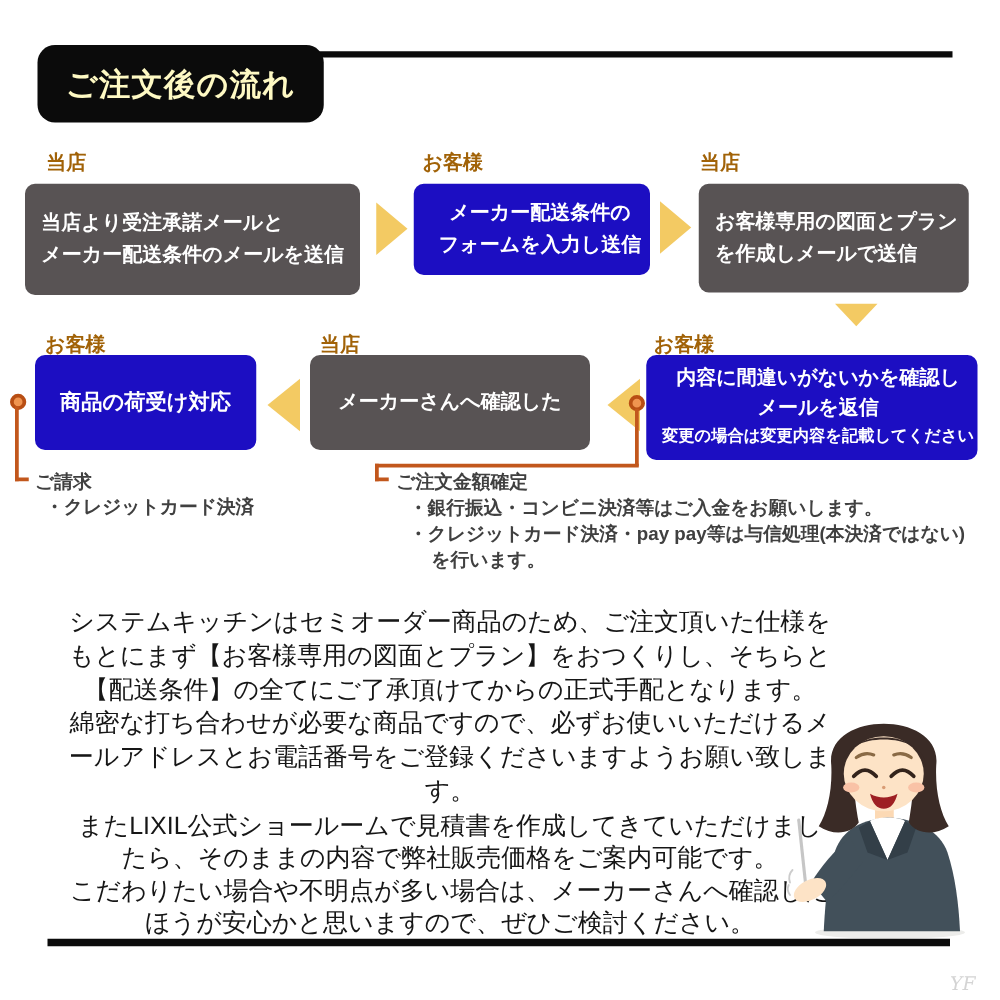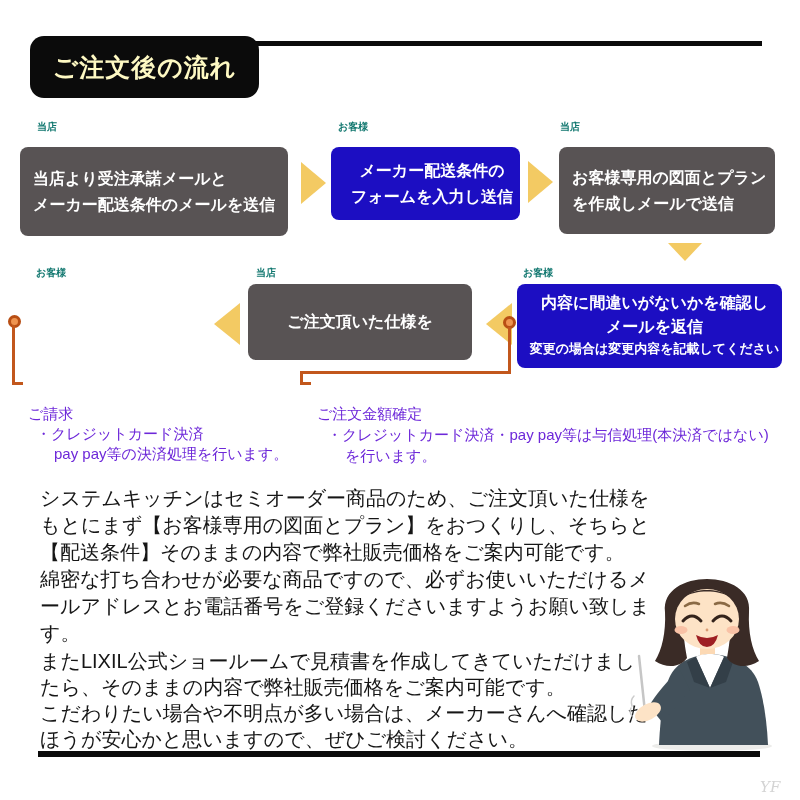--- a/index.html
+++ b/index.html
@@ -6,21 +6,21 @@
   .page{position:relative;width:800px;height:800px;background:#ffffff;overflow:hidden;
         font-family:"Liberation Sans","DejaVu Sans",sans-serif;}
 
   
   .title-line{position:absolute;left:255px;top:41px;width:507px;height:5px;background:#0b0b0b;}
   .title-box{position:absolute;left:30px;top:36px;width:229px;height:62px;background:#0b0b0b;
              border-radius:14px;display:flex;align-items:center;justify-content:center;}
   .title-box span{color:#fef9c3;font-size:25px;font-weight:bold;letter-spacing:1px;}
 
   
-  .actor{position:absolute;font-size:10px;font-weight:bold;color:#0f766e;}
+  .actor{position:absolute;font-size:16px;font-weight:bold;color:#a16207;}
 
   
   .flow-box{position:absolute;border-radius:8px;color:#fff;font-weight:bold;
             display:flex;flex-direction:column;justify-content:center;}
   .shop{background:#585354;}
   .customer{background:#1c0ec2;text-align:center;}
   .box-line{font-size:16px;line-height:26px;padding-left:13px;white-space:nowrap;}
   .flow-box.centered{text-align:center;}
   .flow-box.centered .box-line{padding-left:0;}
   .flow-box.big .box-line{font-size:17px;}
@@ -34,31 +34,31 @@
   .arr-left{position:absolute;width:0;height:0;border-top:21px solid transparent;
             border-bottom:21px solid transparent;border-right:26px solid #f3ca63;}
   .arr-down{position:absolute;width:0;height:0;border-left:17px solid transparent;
             border-right:17px solid transparent;border-top:18px solid #f3ca63;}
 
   
   .conn{position:absolute;background:#c2571c;}
   .dot{position:absolute;width:7px;height:7px;border:3px solid #b84e14;background:#ef9450;border-radius:50%;}
 
   
-  .ann{position:absolute;color:#6d28d9;font-weight:normal;font-size:15px;line-height:20px;margin-top:28px;}
+  .ann{position:absolute;color:#404040;font-weight:bold;font-size:15px;line-height:20px;}
   .ann.rt{line-height:21px;}
   .ann div{white-space:nowrap;}
   .ind1{margin-left:8px;}
   .ind2{margin-left:26px;}
   .ind3{margin-left:10px;}
   .ind4{margin-left:28px;}
 
   
   .para{position:absolute;left:40px;width:640px;font-size:20px;color:#161616;font-weight:500;}
-  .para div{white-space:nowrap;line-height:27px;}
+  .para div{white-space:nowrap;line-height:27px;text-align:center;}
   .para.p2 div{line-height:26px;}
 
   .bottom-bar{position:absolute;left:38px;top:751px;width:722px;height:6px;background:#0b0b0b;}
 
   .watermark{position:absolute;left:760px;top:778px;font-family:"DejaVu Serif",serif;
              font-style:italic;font-size:15px;color:#d4d4d4;}
   .illustration{position:absolute;left:628px;top:540px;width:160px;height:215px;}
 </style>
 </head>
 <body>
@@ -94,49 +94,52 @@
   <div class="actor" style="left:256px;top:266px">当店</div>
   <div class="actor" style="left:36px;top:266px">お客様</div>
 
   <div class="flow-box customer tight" style="left:517px;top:284px;width:265px;height:77px">
     <div class="box-line">内容に間違いがないかを確認し</div>
     <div class="box-line">メールを返信</div>
     <div class="box-note">変更の場合は変更内容を記載してください</div>
   </div>
   <div class="arr-left" style="left:486px;top:303px"></div>
   <div class="flow-box shop centered" style="left:248px;top:284px;width:224px;height:76px">
-    <div class="box-line">ご注文頂いた仕様を</div>
+    <div class="box-line">メーカーさんへ確認した</div>
   </div>
   <div class="arr-left" style="left:214px;top:303px"></div>
+  <div class="flow-box customer centered big" style="left:28px;top:284px;width:177px;height:76px">
+    <div class="box-line">商品の荷受け対応</div>
+  </div>
 
   <div class="dot" style="left:503px;top:316px"></div>
   <div class="conn" style="left:508px;top:327px;width:3px;height:46px"></div>
   <div class="conn" style="left:300px;top:371px;width:211px;height:3px"></div>
   <div class="conn" style="left:300px;top:371px;width:3px;height:14px"></div>
   <div class="conn" style="left:300px;top:382px;width:11px;height:3px"></div>
 
   <div class="dot" style="left:8px;top:315px"></div>
   <div class="conn" style="left:12px;top:325px;width:3px;height:60px"></div>
   <div class="conn" style="left:12px;top:382px;width:11px;height:3px"></div>
 
   <div class="ann" style="left:28px;top:376px">
     <div>ご請求</div>
     <div class="ind1">・クレジットカード決済</div>
-    <div class="ind2">pay pay等の決済処理を行います。</div>
   </div>
   <div class="ann rt" style="left:317px;top:375px">
     <div>ご注文金額確定</div>
+    <div class="ind3">・銀行振込・コンビニ決済等はご入金をお願いします。</div>
     <div class="ind3">・クレジットカード決済・pay pay等は与信処理(本決済ではない)</div>
     <div class="ind4">を行います。</div>
   </div>
 
   <div class="para" style="top:485px">
     <div>システムキッチンはセミオーダー商品のため、ご注文頂いた仕様を</div>
     <div>もとにまず【お客様専用の図面とプラン】をおつくりし、そちらと</div>
-    <div>【配送条件】そのままの内容で弊社販売価格をご案内可能です。</div>
+    <div>【配送条件】の全てにご了承頂けてからの正式手配となります。</div>
     <div>綿密な打ち合わせが必要な商品ですので、必ずお使いいただけるメ</div>
     <div>ールアドレスとお電話番号をご登録くださいますようお願い致しま</div>
     <div>す。</div>
   </div>
   <div class="para p2" style="top:648px">
     <div>またLIXIL公式ショールームで見積書を作成してきていただけまし</div>
     <div>たら、そのままの内容で弊社販売価格をご案内可能です。</div>
     <div>こだわりたい場合や不明点が多い場合は、メーカーさんへ確認した</div>
     <div>ほうが安心かと思いますので、ぜひご検討ください。</div>
   </div>

